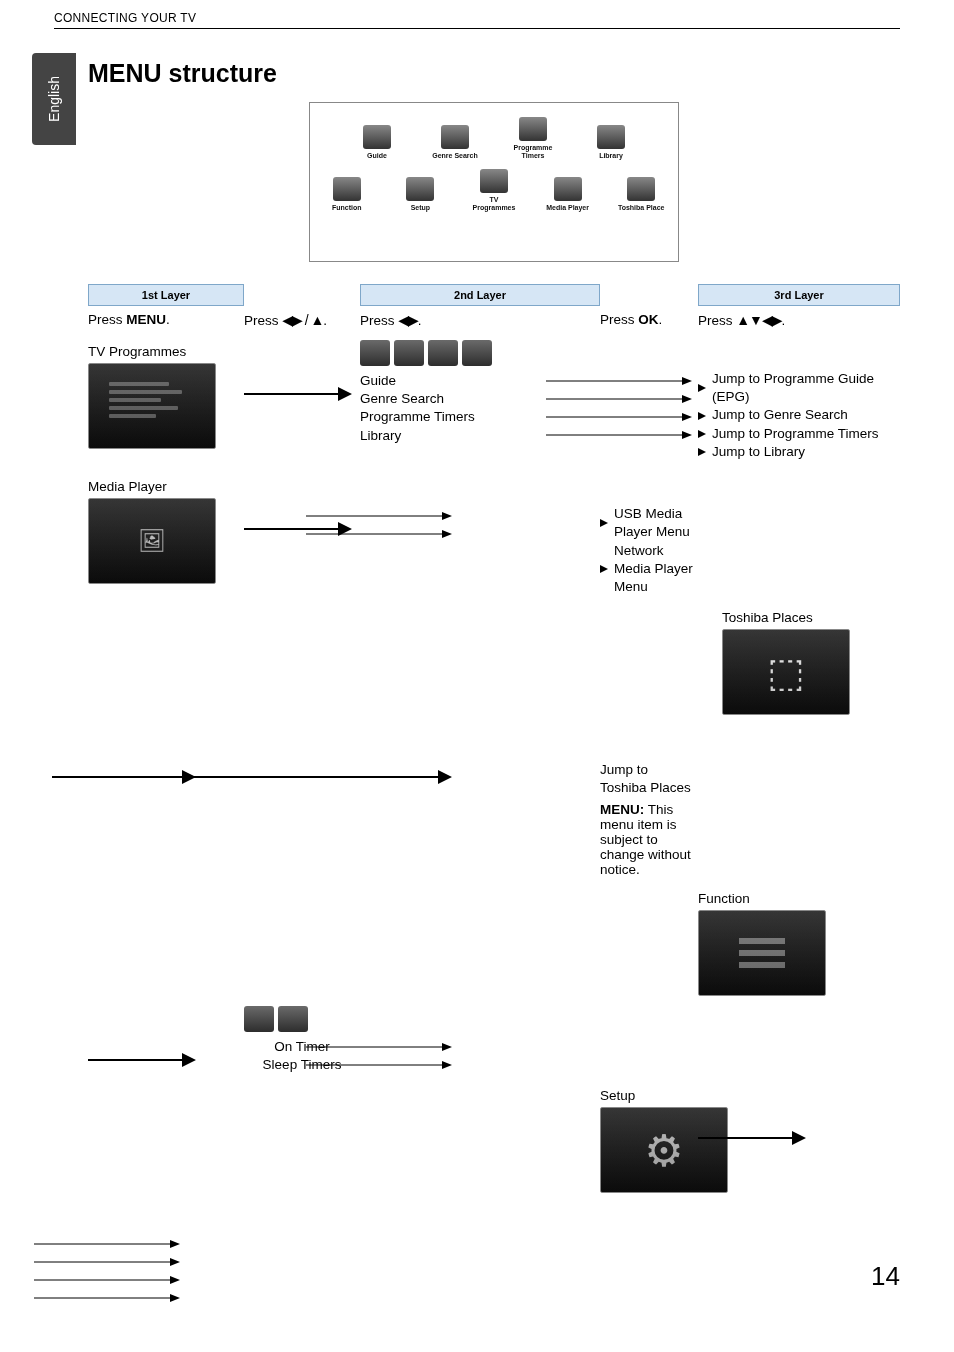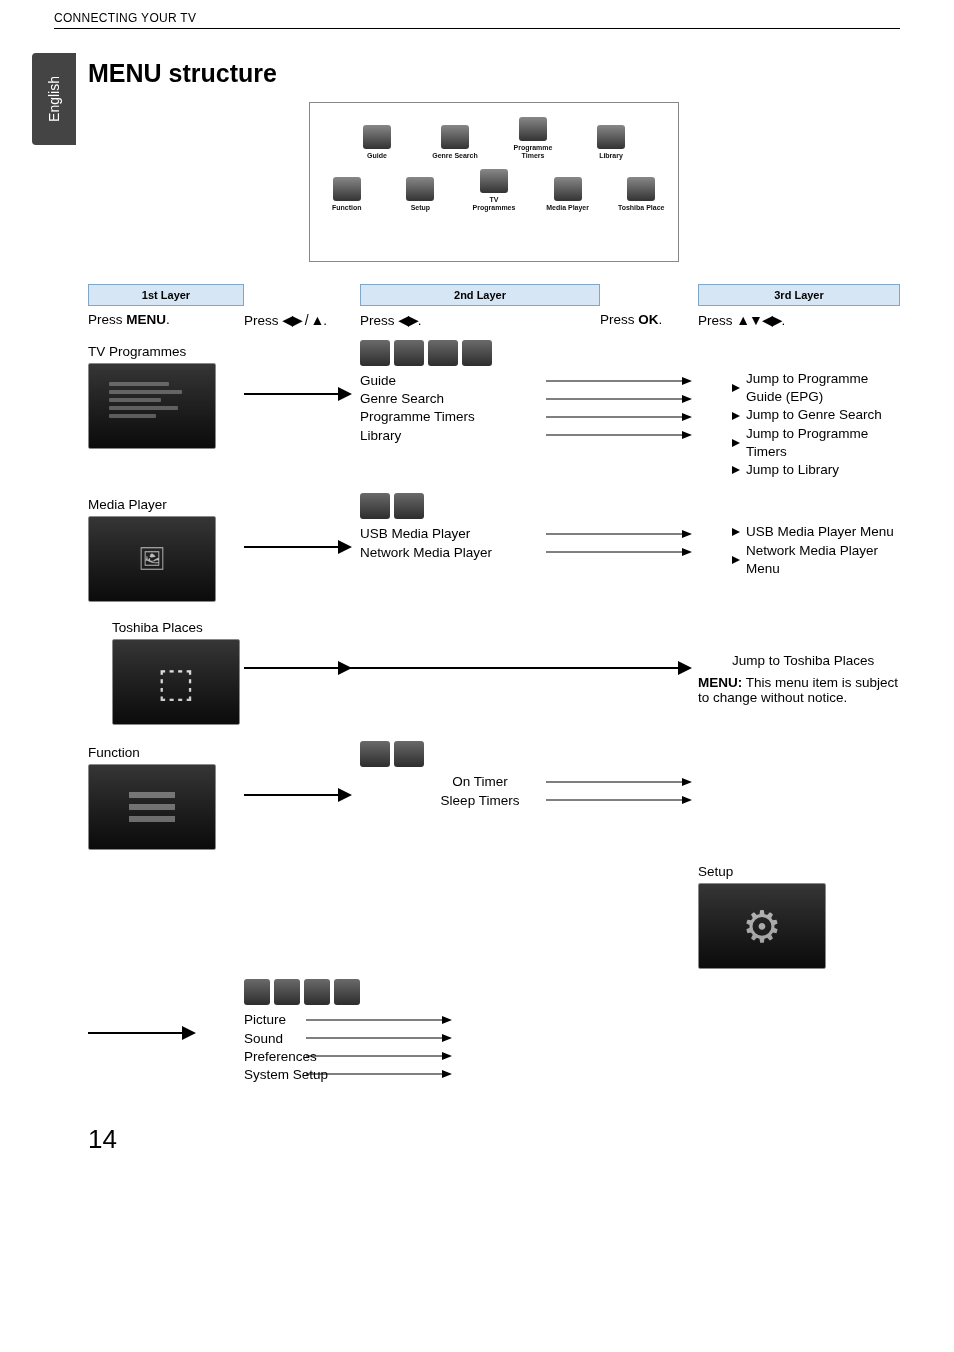--- a/index.html
+++ b/index.html
@@ -40,27 +40,27 @@
   .thumb-lines span:nth-child(2){width:85%}
   .thumb-lines span:nth-child(3){width:60%}
   .thumb-lines span:nth-child(4){width:80%}
   .thumb-lines span:nth-child(5){width:55%}
 
   .submenu-icons { display:flex; gap:4px; margin-bottom:6px;}
   .submenu-icons .mi{ width:30px; height:26px; background:linear-gradient(#6a6a6a,#2d2d2d); border-radius:3px;}
   .sublist { font-size: 13.5px; line-height: 1.35; }
   .sublist div { white-space: nowrap; }
 
-  .res-list { font-size: 13.5px; line-height: 1.35; margin-left: 34px; }
+  .res-list { font-size: 13.5px; line-height: 1.35; }
   .res-list .arrow-row { display: flex; align-items: center; gap: 4px; }
   .res-list .arrow-row::before { content: ""; display: inline-block; width: 0; height: 0; border-left: 8px solid #000; border-top: 4px solid transparent; border-bottom: 4px solid transparent; margin-right: 2px;}
   .res-note b{font-weight:700;}
   .cell { position: relative; }
 
-  .pagenum { text-align:left; font-size: 26px; margin-top: 36px;}
+  .pagenum { text-align:right; font-size: 26px; margin-top: 60px;}
 </style>
 </head>
 <body>
 
 <div class="page">
   <div class="content-frame">
     <div class="running-head">CONNECTING YOUR TV</div>
     <div class="side-tab">
         <span>English</span>
       </div>
@@ -188,30 +188,20 @@
               <div class="blocklabel">Media Player</div>
     <div class="thumb">
                 <div class="thumb-inner">🖼</div>
               </div>
             </div>
             <div class="cell" style="position: relative;">
               <div style="position:absolute;left:0;top:56px;"><svg width="108" height="16" viewBox="0 0 108 16">
     <polygon points="0,7 94,7 94,1 108,8 94,15 94,9 0,9" fill="#000"></polygon>
   </svg></div>
             </div>
-            <div class="cell" style="padding-top: 10px;">
-              <div class="submenu-icons">
-                <div class="mi"></div>
-                <div class="mi"></div>
-              </div>
-              <div class="sublist">
-                <div>USB Media Player</div>
-                <div>Network Media Player</div>
-              </div>
-            </div>
             <div class="cell" style="position: relative;">
               <div style="position:absolute;left:-54px;top:42px;"><svg width="146" height="40">
                   <line x1="0" y1="9" x2="136" y2="9" stroke="#000" stroke-width="1"></line>
                   <polygon points="136,5 146,9 136,13" fill="#000"></polygon>
                   <line x1="0" y1="27" x2="136" y2="27" stroke="#000" stroke-width="1"></line>
                   <polygon points="136,23 146,27 136,31" fill="#000"></polygon>
                 </svg></div>
             </div>
             <div class="cell" style="padding-top: 40px;">
               <div class="res-list">
@@ -293,34 +283,20 @@
             <div class="cell col1" style="padding-top: 6px;">
               <div class="blocklabel">Setup</div>
     <div class="thumb">
                 <div class="thumb-inner" style="font-size:44px;color:#bbb;">⚙</div>
               </div>
             </div>
             <div class="cell" style="position: relative;">
               <div style="position:absolute;left:0;top:56px;"><svg width="108" height="16" viewBox="0 0 108 16">
     <polygon points="0,7 94,7 94,1 108,8 94,15 94,9 0,9" fill="#000"></polygon>
   </svg></div>
-            </div>
-            <div class="cell" style="padding-top: 10px;">
-              <div class="submenu-icons">
-                <div class="mi"></div>
-                <div class="mi"></div>
-                <div class="mi"></div>
-                <div class="mi"></div>
-              </div>
-              <div class="sublist">
-                <div>Picture</div>
-                <div>Sound</div>
-                <div>Preferences</div>
-                <div>System Setup</div>
-              </div>
             </div>
             <div class="cell" style="position: relative;">
               <div style="position:absolute;left:-54px;top:42px;"><svg width="146" height="76">
                   <line x1="0" y1="9" x2="136" y2="9" stroke="#000" stroke-width="1"></line>
                   <polygon points="136,5 146,9 136,13" fill="#000"></polygon>
                   <line x1="0" y1="27" x2="136" y2="27" stroke="#000" stroke-width="1"></line>
                   <polygon points="136,23 146,27 136,31" fill="#000"></polygon>
                   <line x1="0" y1="45" x2="136" y2="45" stroke="#000" stroke-width="1"></line>
                   <polygon points="136,41 146,45 136,49" fill="#000"></polygon>
                   <line x1="0" y1="63" x2="136" y2="63" stroke="#000" stroke-width="1"></line>

